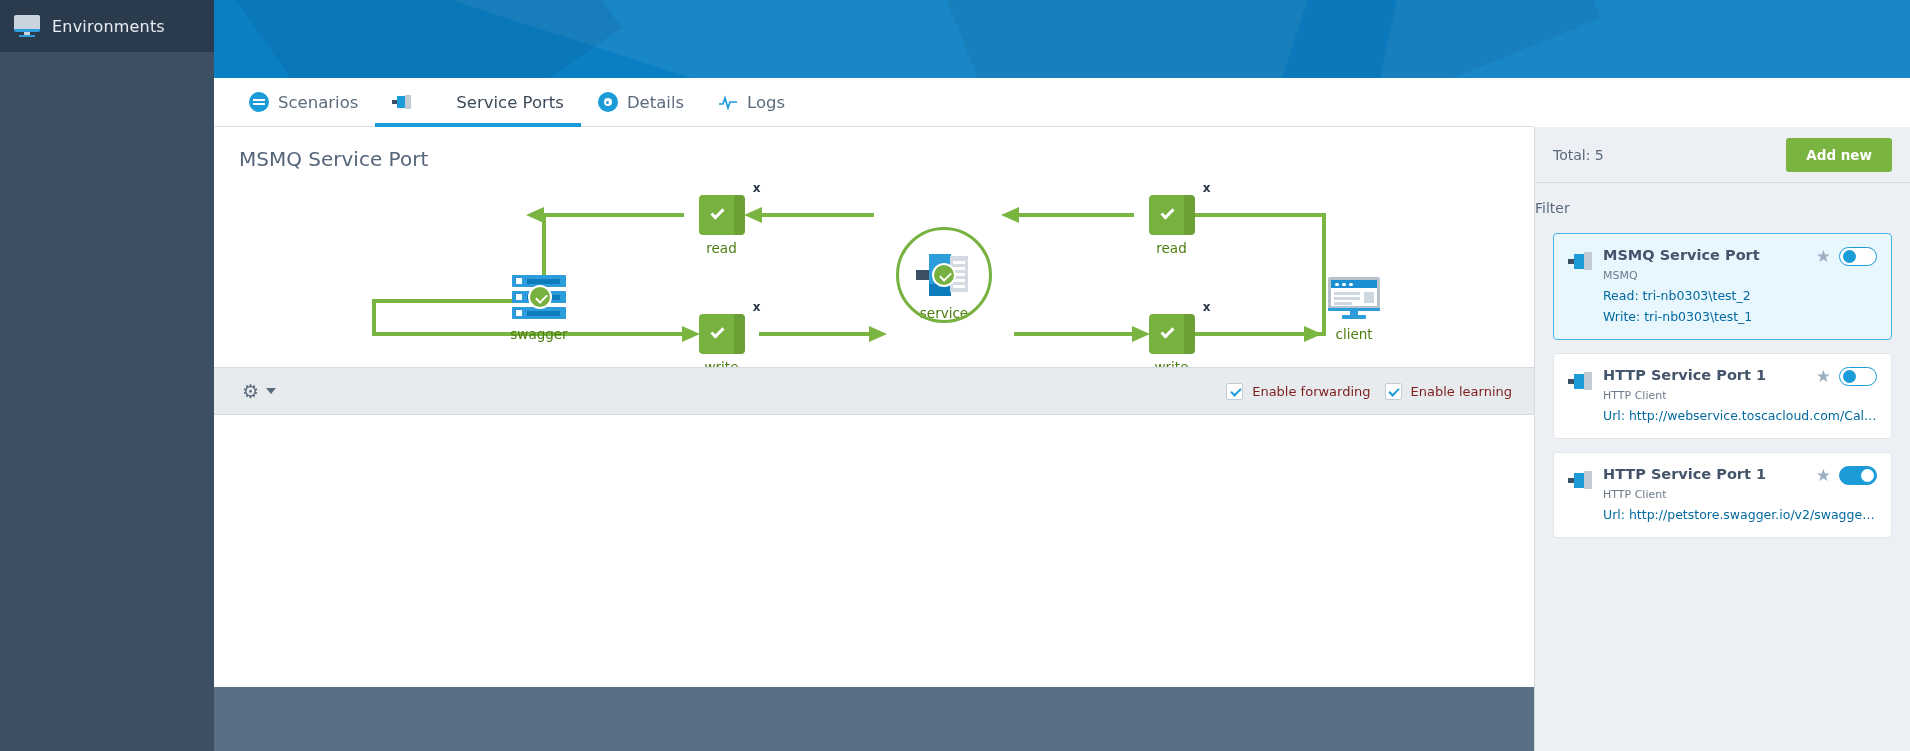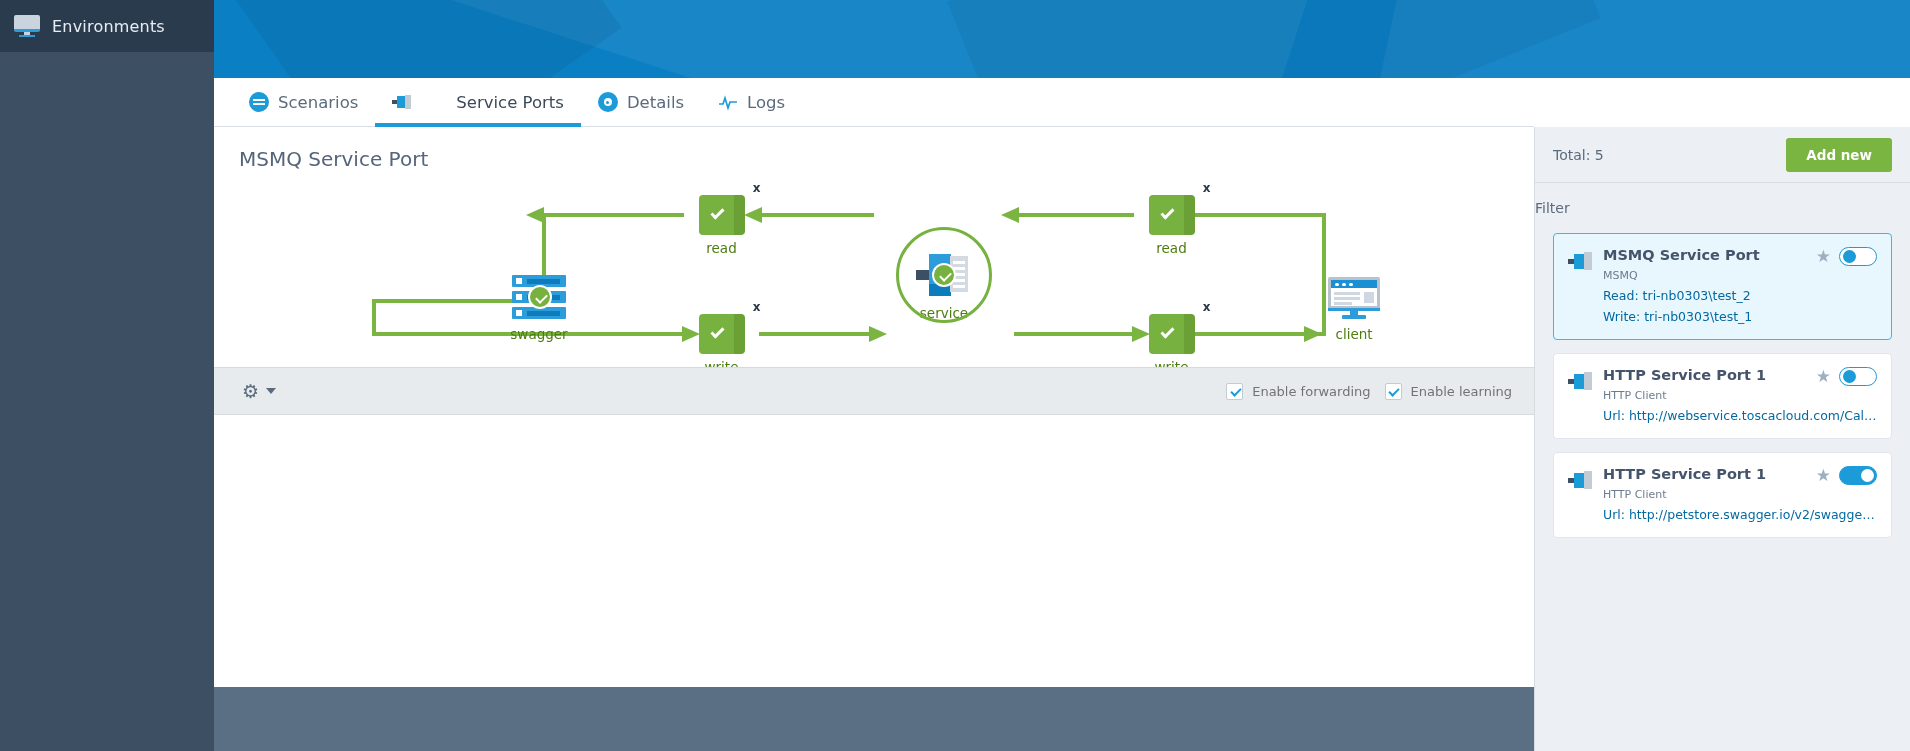--- a/index.html
+++ b/index.html
@@ -204,21 +204,21 @@
   .opt-right { margin-left: auto; display: flex; align-items: center; gap: 14px; padding-right: 22px; }
   .chk-wrap { display: flex; align-items: center; gap: 9px; cursor: pointer; }
   .chk {
     width: 17px; height: 17px; border: 1px solid #c3ccd5; background: #fff; border-radius: 2px;
     position: relative;
   }
   .chk.on::after {
     content: ""; position: absolute; left: 3.5px; top: 4px; width: 8px; height: 4px;
     border-left: 2.3px solid #1b9bd8; border-bottom: 2.3px solid #1b9bd8; transform: rotate(-45deg);
   }
-  .chk-label { font-size: 13px; color: #737373; }
+  .chk-label { font-size: 13px; color: #7f1d1d; }
 
   
   .bottombar {
     position: absolute; left: 214px; top: 687px; width: 1544px; height: 64px;
     background: #5b6f84; display: flex; align-items: flex-end; justify-content: flex-end;
     padding-right: 32px;
   }
   .btn-submit {
     background: #7ab441; color: #fff; border: none; border-radius: 3px;
     padding: 10px 25px; font-size: 14.5px; font-weight: bold; cursor: pointer;

